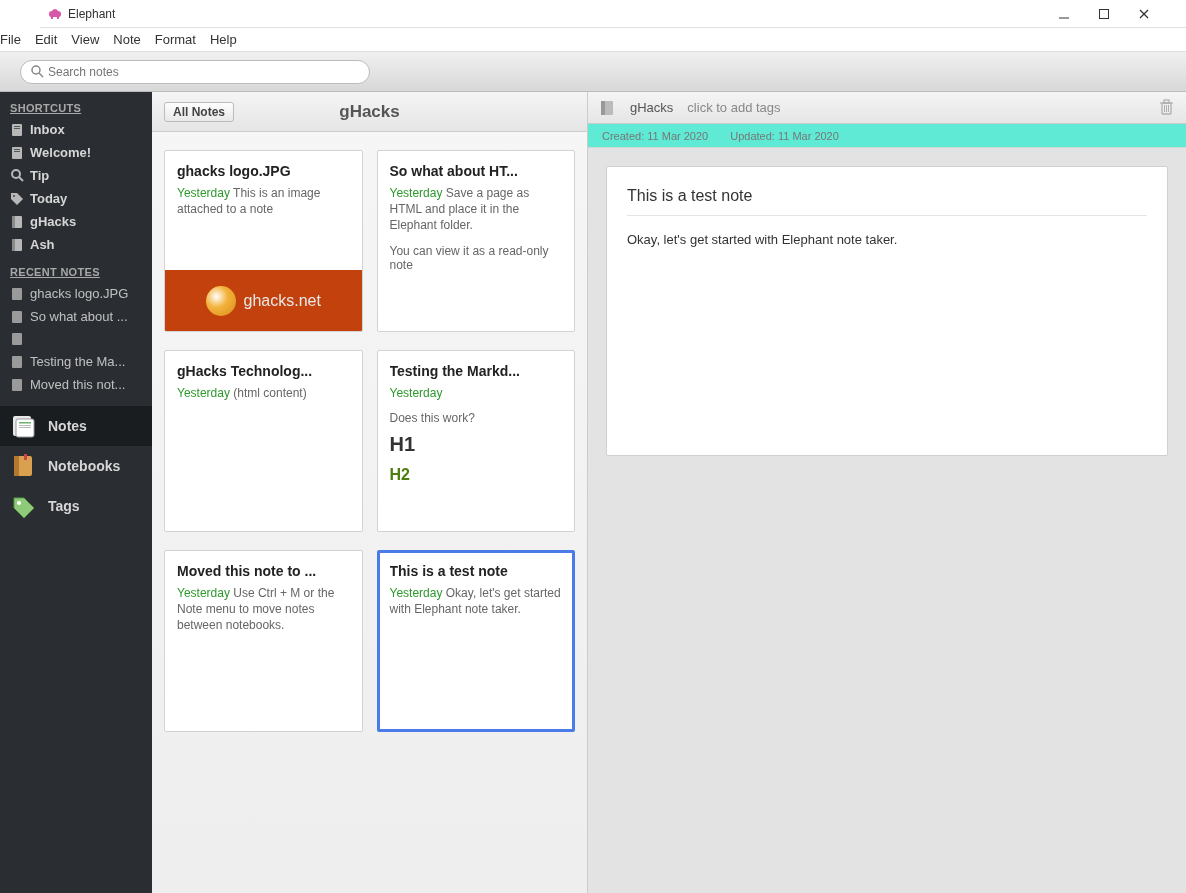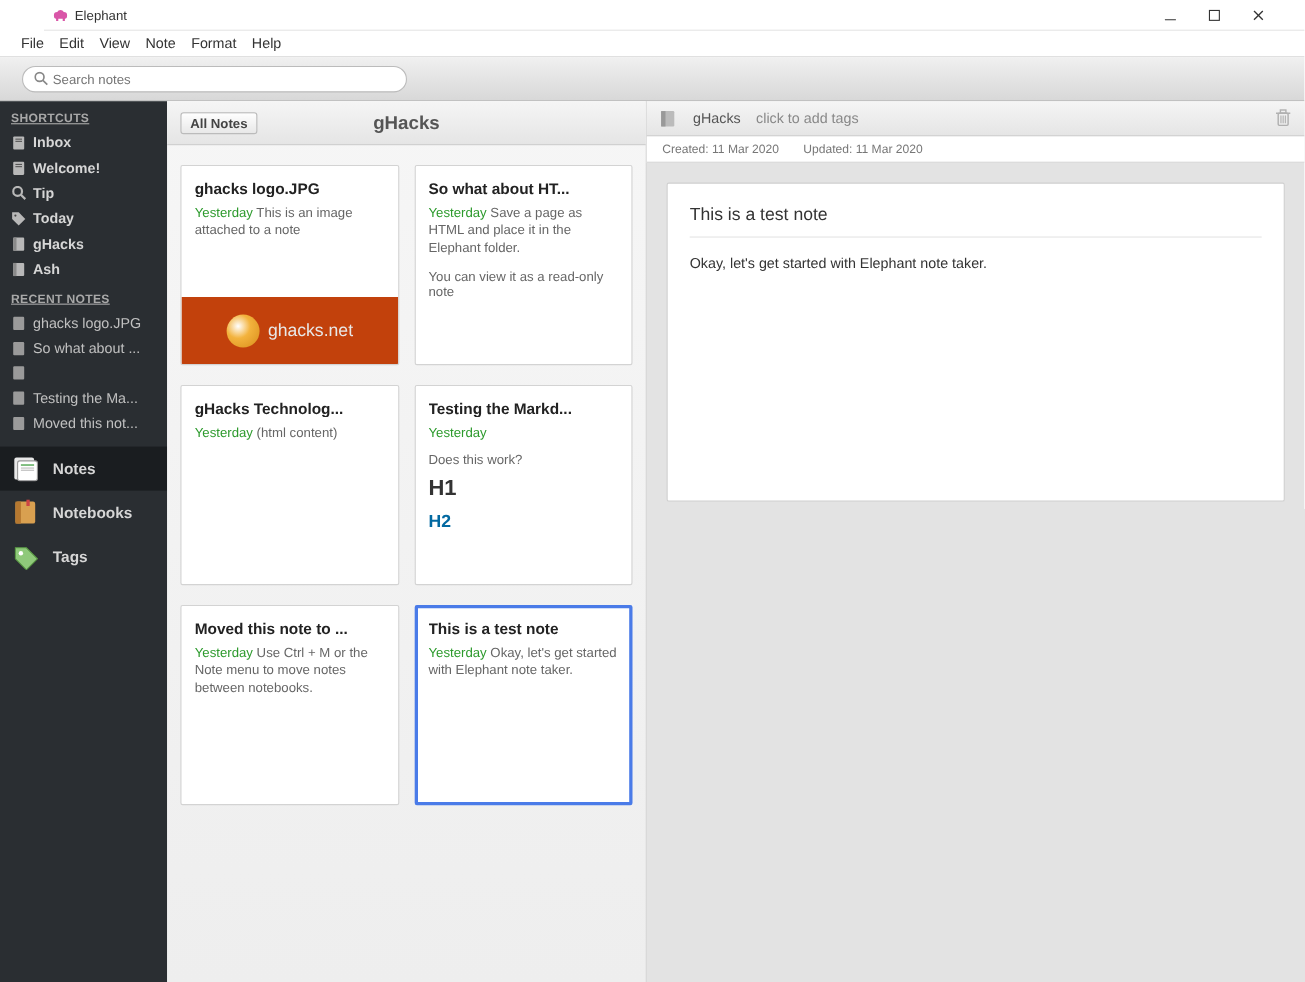--- a/index.html
+++ b/index.html
@@ -3,21 +3,21 @@
 <meta charset="utf-8">
 <style>
 * { margin: 0; padding: 0; box-sizing: border-box; font-family: -apple-system, "Segoe UI", Tahoma, Arial, sans-serif; }
 body { width: 1186px; height: 893px; background: #fff; overflow: hidden; }
 
 .titlebar { height: 28px; background: #fff; display: flex; align-items: center; padding: 0 8px; border-bottom: 1px solid #e0e0e0; margin-left: 40px; }
 .titlebar .appicon { width: 14px; height: 14px; margin-right: 6px; }
 .titlebar .title { font-size: 12px; color: #333; flex: 1; }
 .titlebar .winbtn { width: 40px; text-align: center; font-size: 14px; cursor: pointer; color: #333; }
 
-.menubar { height: 24px; background: #fff; display: flex; align-items: center; padding: 0 19px; font-size: 13px; color: #333; gap: 14px; border-bottom: 1px solid #ddd; }
+.menubar { height: 24px; background: #fff; display: flex; align-items: center; padding: 0 0; font-size: 13px; color: #333; gap: 14px; border-bottom: 1px solid #ddd; }
 .menubar div { cursor: pointer; }
 
 .toolbar { height: 40px; background: linear-gradient(#f0f0f0,#d8d8d8); border-bottom: 1px solid #bbb; display: flex; align-items: center; justify-content: flex-start; padding: 0 20px; }
 .search { width: 350px; height: 24px; background: #fff; border: 1px solid #bbb; border-radius: 12px; display: flex; align-items: center; padding: 0 10px; }
 .search input { border: none; outline: none; font-size: 12px; flex: 1; background: transparent; color: #333; }
 .search svg { margin-right: 4px; }
 
 .main { display: flex; height: calc(893px - 28px - 24px - 40px); }
 
 .sidebar { width: 152px; background: #2a2e32; color: #c7c7c7; display: flex; flex-direction: column; font-size: 13px; overflow-y: auto; }
@@ -40,27 +40,27 @@
 .card { background: #fff; border: 1px solid #d3d3d3; border-radius: 2px; height: 182px; padding: 12px; overflow: hidden; cursor: pointer; display: flex; flex-direction: column; }
 .card.selected { border: 3px solid #4a7be8; padding: 10px; }
 .card .ctitle { font-size: 14px; font-weight: bold; color: #222; margin-bottom: 6px; white-space: nowrap; overflow: hidden; text-overflow: ellipsis; }
 .card .cmeta { font-size: 12px; color: #666; line-height: 1.35; }
 .card .cmeta .date { color: #2c9a2c; }
 .card .thumb { margin-top: auto; margin-left: -12px; margin-right: -12px; margin-bottom: -12px; height: 61px; background: #c2410c; display: flex; align-items: center; justify-content: center; gap: 8px; }
 .card .thumb .gh { width: 30px; height: 30px; border-radius: 50%; background: radial-gradient(circle at 35% 35%, #fff 0%, #f3b33d 40%, #d88c1a 100%); }
 .card .thumb .ghtxt { color: #e8e8e8; font-size: 16px; font-weight: 500; }
 .card .extra { font-size: 12px; color: #666; margin-top: 10px; }
 .card .h1 { font-size: 20px; font-weight: bold; color: #333; margin-top: 8px; }
-.card .h2 { font-size: 16px; font-weight: bold; color: #0369a1; margin-top: 10px; }
+.card .h2 { font-size: 16px; font-weight: bold; color: #4d7c0f; margin-top: 10px; }
 
 .detail { flex: 1; background: #e3e3e3; display: flex; flex-direction: column; }
 .detail-hdr { height: 32px; background: linear-gradient(#f5f5f5,#e5e5e5); border-bottom: 1px solid #ccc; display: flex; align-items: center; padding: 0 12px; gap: 14px; font-size: 13px; color: #555; }
 .detail-hdr .nbicon { width: 16px; height: 16px; }
 .detail-hdr .trash { margin-left: auto; cursor: pointer; opacity: 0.6; }
-.detail-dates { height: 24px; background: #ffffff; border-bottom: 1px solid #d5d5d5; display: flex; align-items: center; padding: 0 14px; gap: 22px; font-size: 11px; color: #777; }
+.detail-dates { height: 24px; background: #5eead4; border-bottom: 1px solid #d5d5d5; display: flex; align-items: center; padding: 0 14px; gap: 22px; font-size: 11px; color: #777; }
 .detail-body { margin: 18px; background: #fff; border: 1px solid #d0d0d0; border-radius: 2px; padding: 20px; flex: 0 0 auto; height: 290px; }
 .detail-body .ntitle { font-size: 16px; color: #333; padding-bottom: 10px; border-bottom: 1px solid #e4e4e4; margin-bottom: 16px; }
 .detail-body .ncontent { font-size: 13px; color: #333; }
 
 svg { display: block; }
 </style>
 </head>
 <body>
 
 <div class="titlebar">

